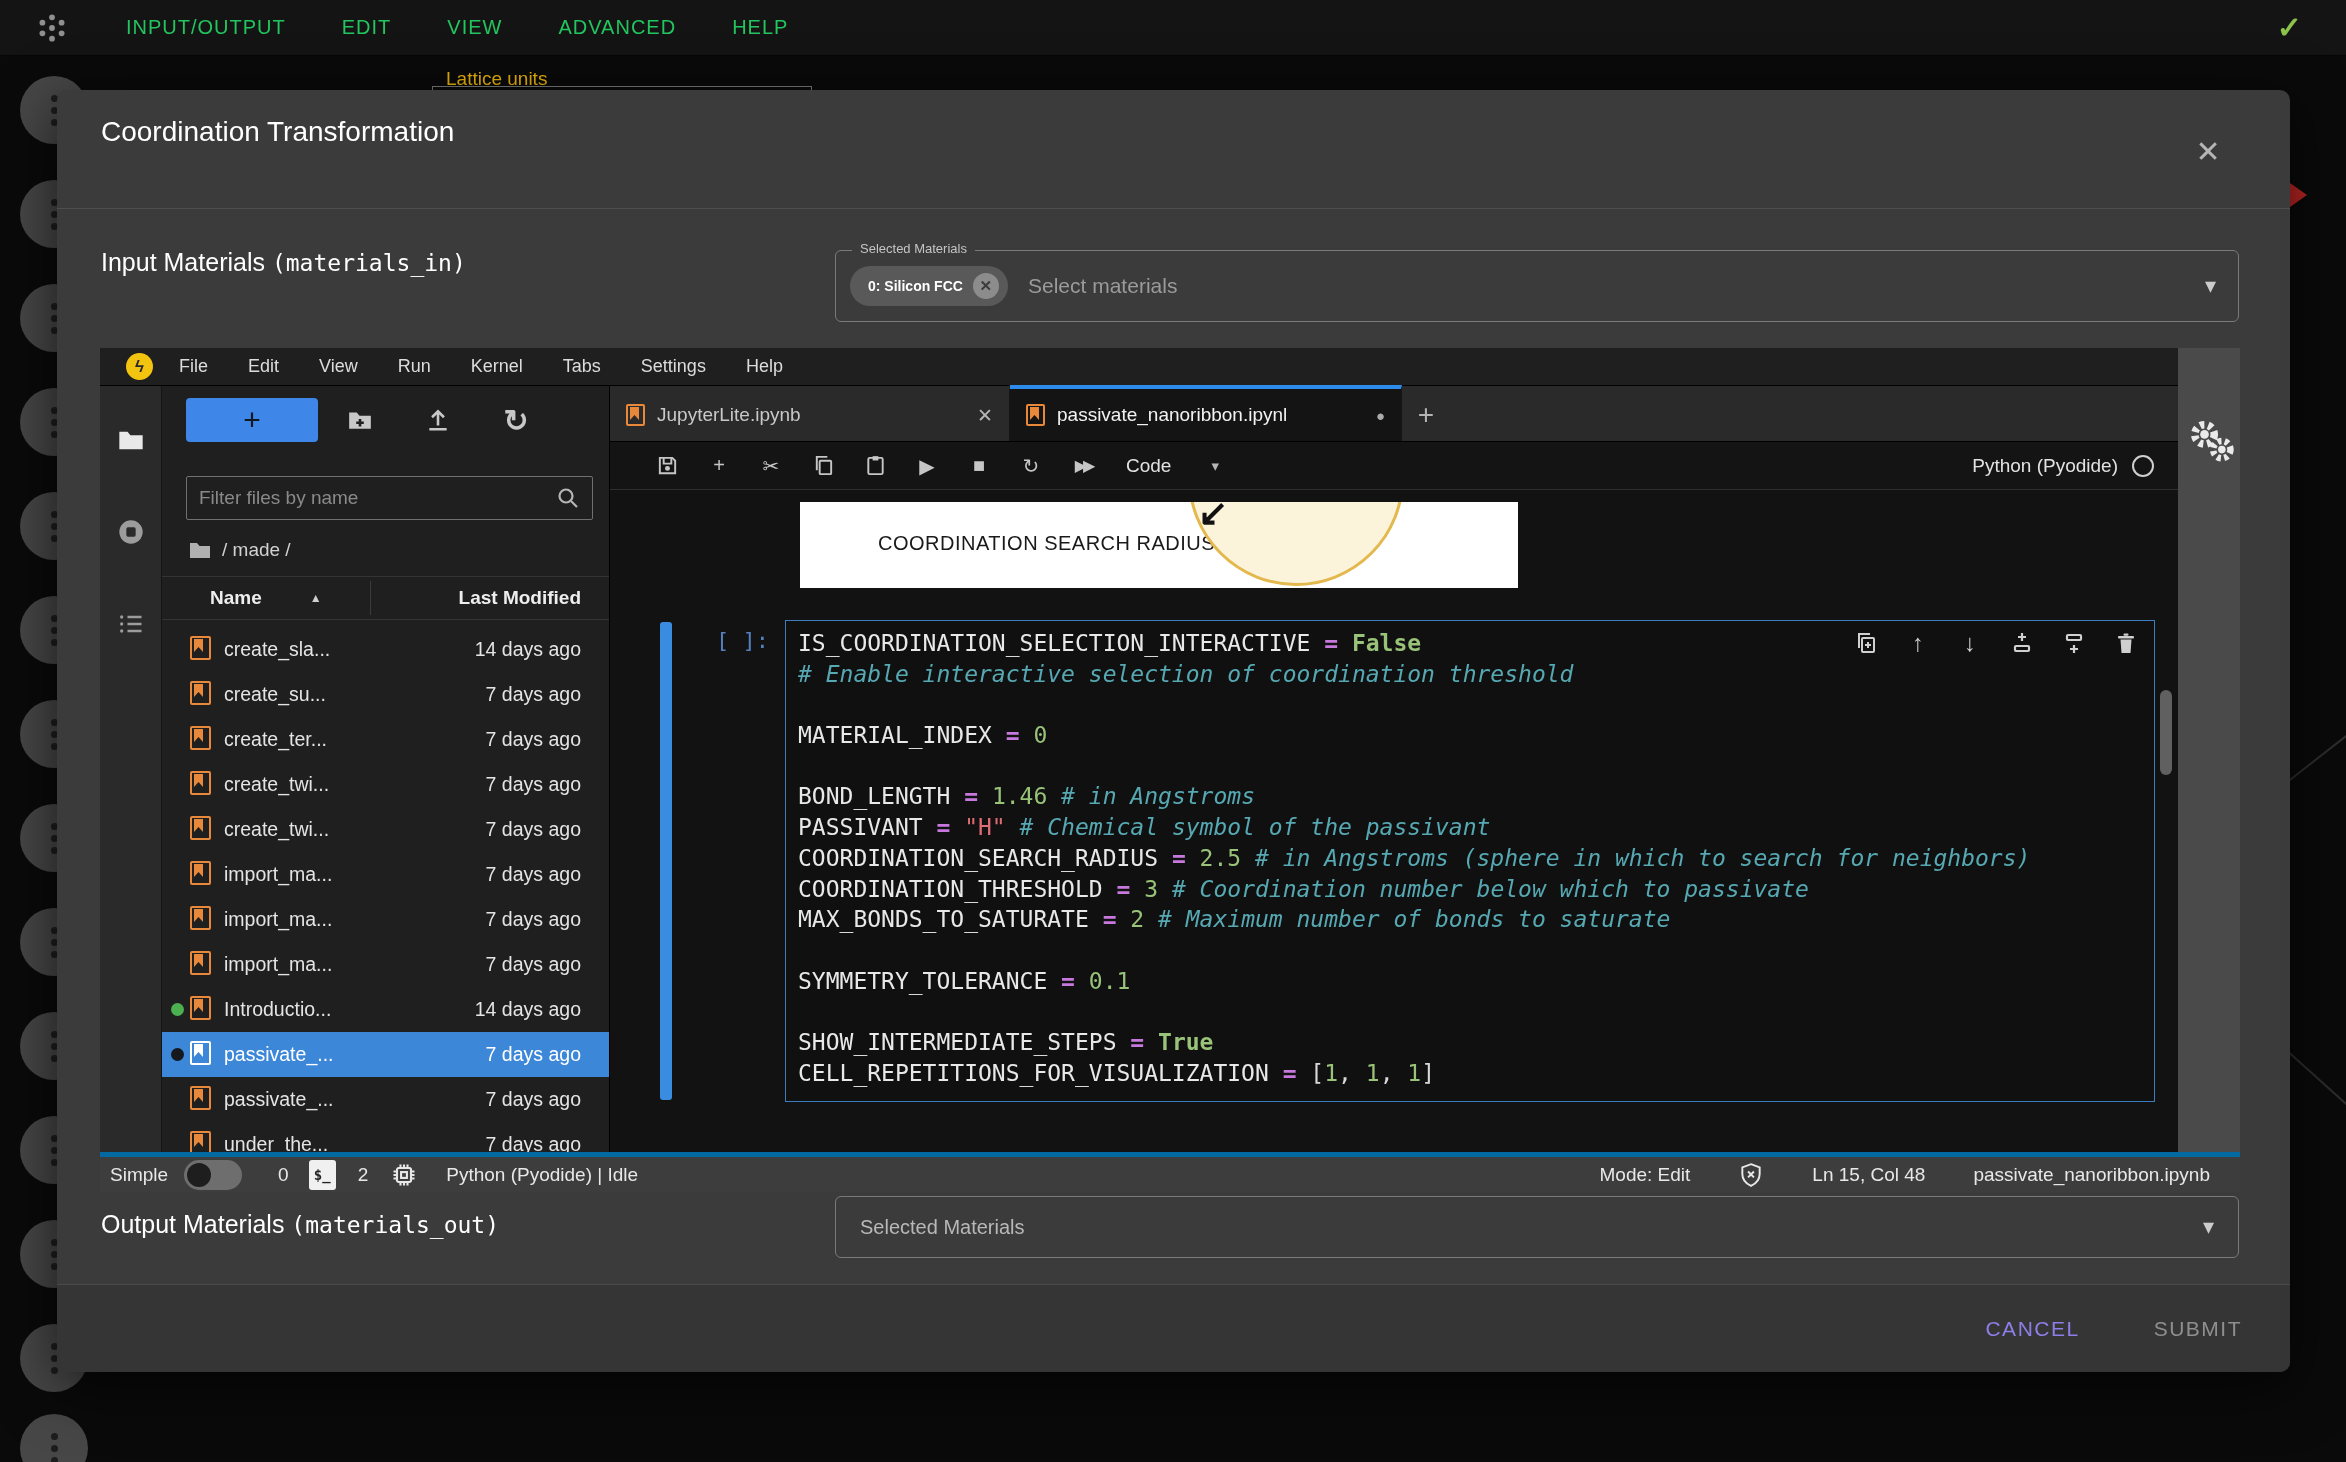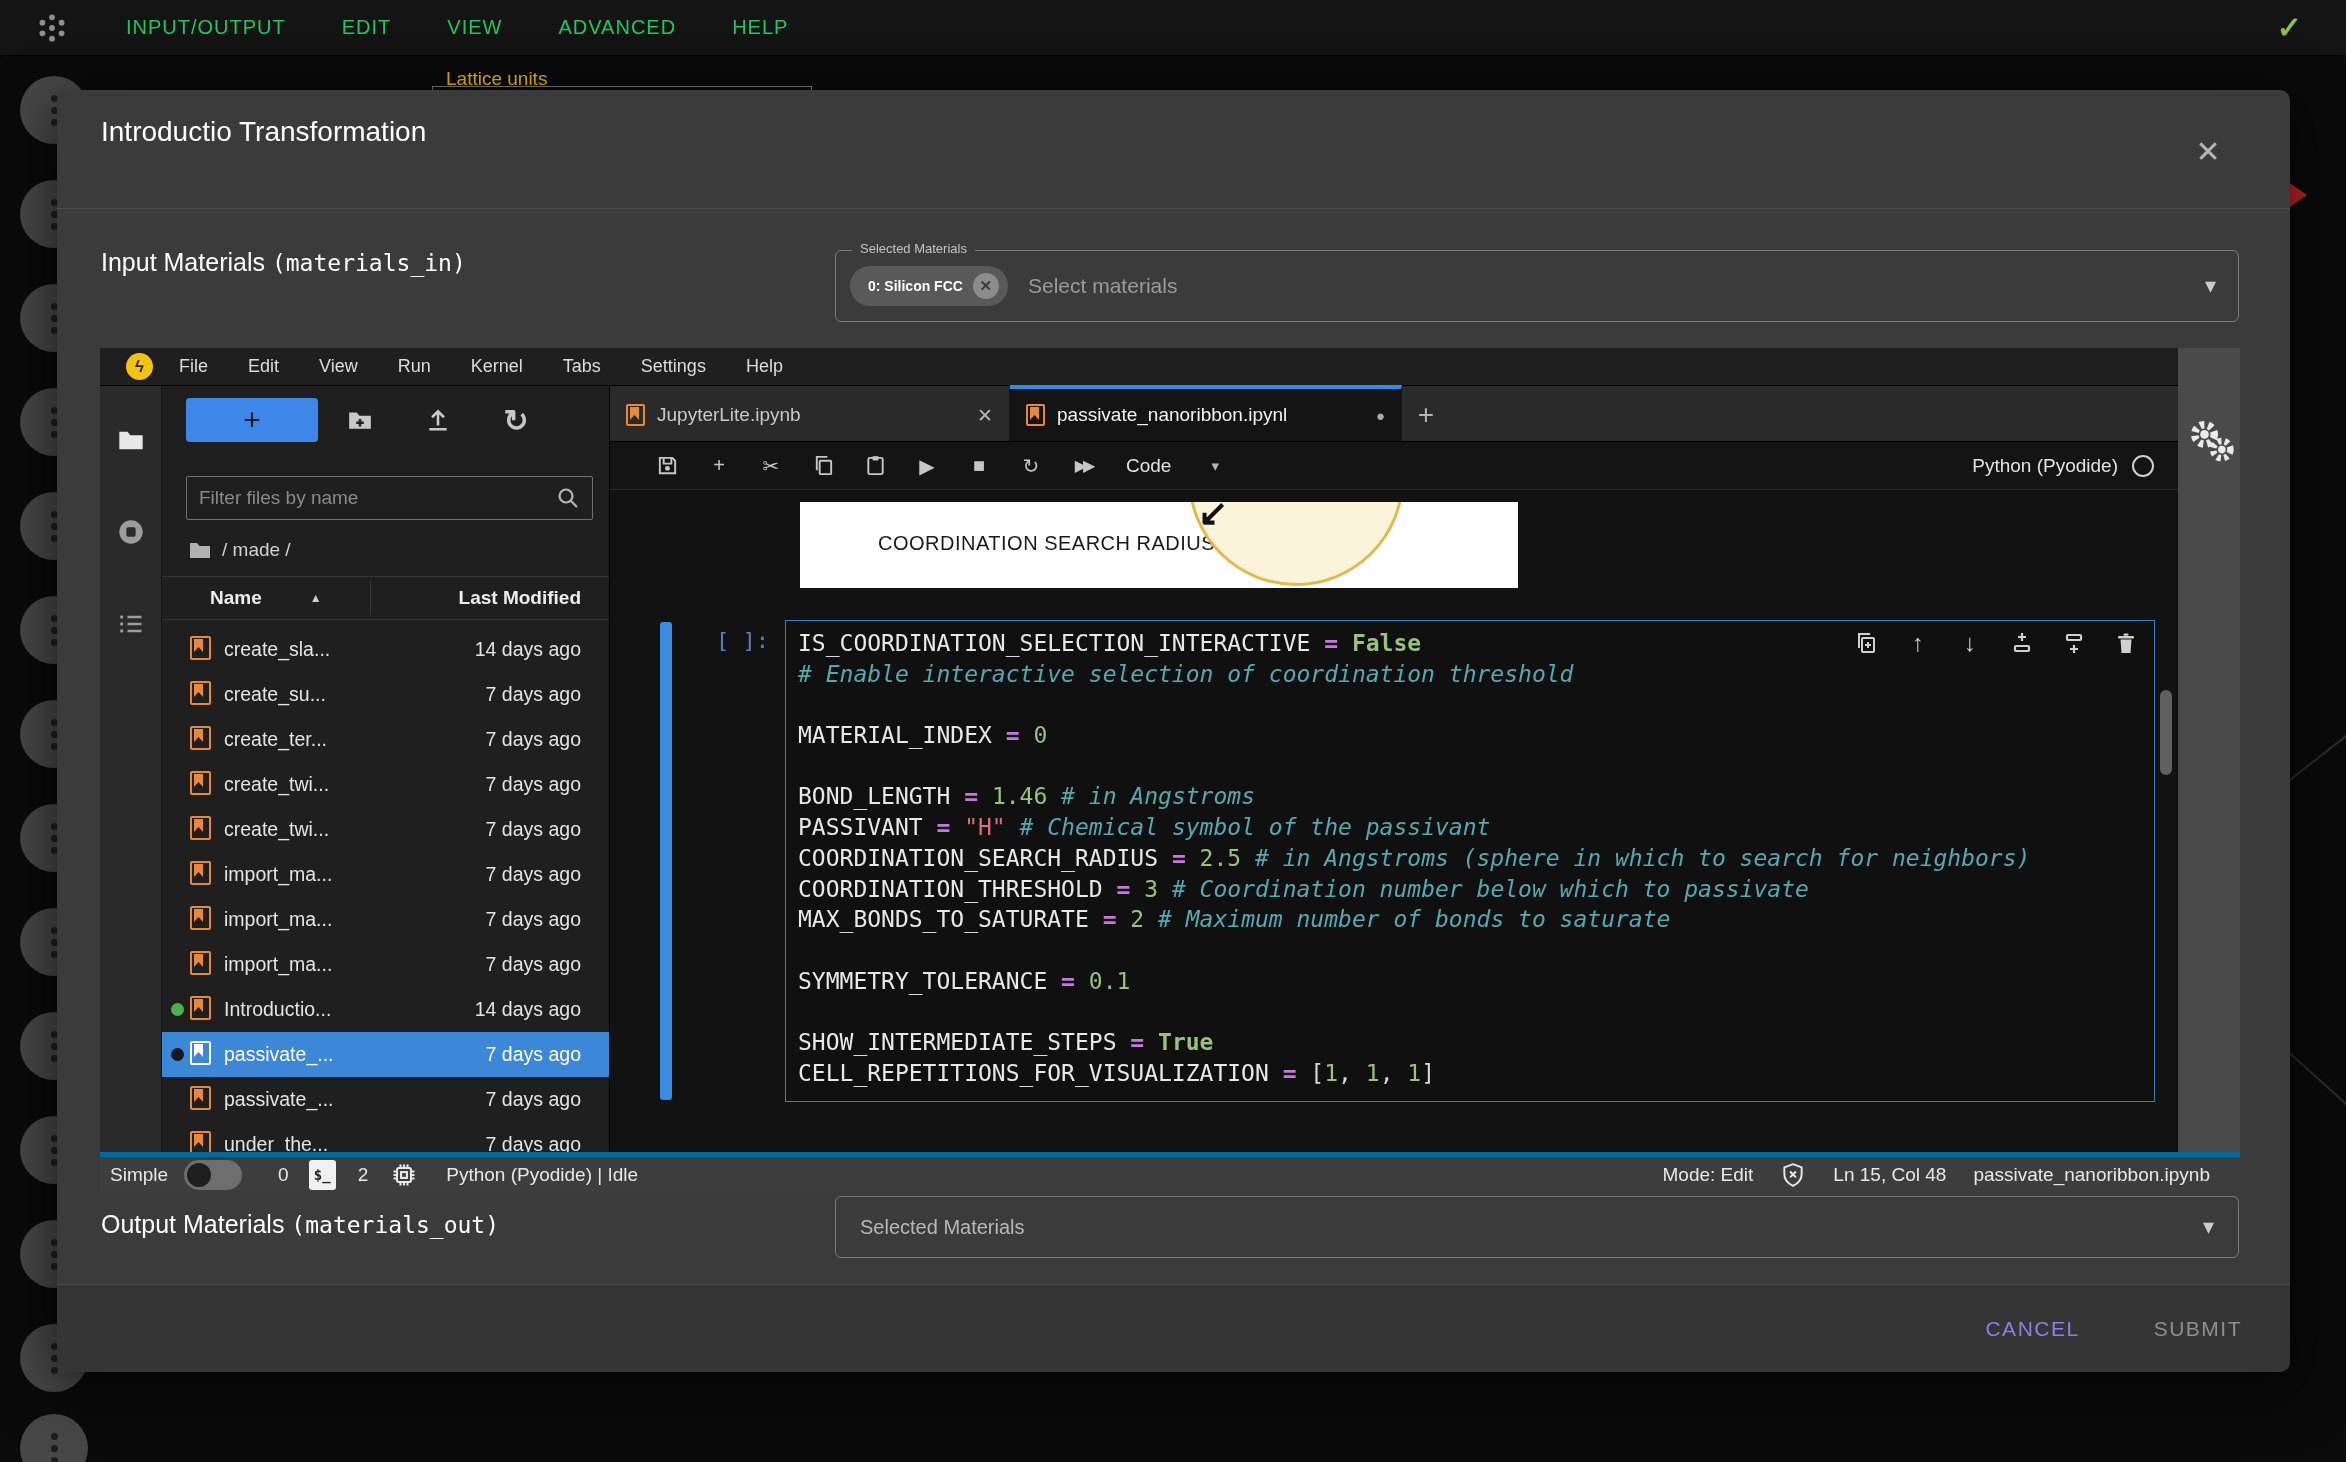--- a/index.html
+++ b/index.html
@@ -136,21 +136,21 @@
 
   
   .jstatus { height:40px; background:#3d3d3d; border-top:5px solid #0369a1; display:flex; align-items:center; font-size:19px; color:#e8e8e8; padding:0 30px 0 10px; }
   .toggle { width:58px; height:30px; border-radius:15px; background:#6e6e6e; position:relative; margin-left:16px; cursor:pointer; }
   .toggle::after { content:""; position:absolute; left:3px; top:3px; width:24px; height:24px; border-radius:50%; background:#1e1e1e; }
   .st-num { margin-left:36px; }
   .termbadge { width:27px; height:30px; background:#f0f0f0; border-radius:3px; color:#222; font-family:"DejaVu Sans Mono",monospace; font-size:14px; font-weight:bold; display:flex; align-items:center; justify-content:center; margin-left:20px; }
   .st-num2 { margin-left:22px; }
   .chipicon { width:28px; height:28px; color:#e8e8e8; margin-left:22px; }
   .st-kernel { margin-left:28px; }
-  .st-right { margin-left:auto; display:flex; align-items:center; gap:27px; }
+  .st-right { margin-left:auto; display:flex; align-items:center; gap:48px; }
   .shield { width:26px; height:26px; color:#e8e8e8; }
 
   
   .dlg-foot { position:absolute; left:0; right:0; bottom:0; height:88px; background:#353535; border-top:1px solid #4a4a4a; border-radius:0 0 10px 10px; display:flex; align-items:center; justify-content:flex-end; gap:74px; padding-right:48px; }
   .btn-cancel { color:#8d7ee8; font-size:21px; letter-spacing:1.5px; font-weight:500; cursor:pointer; }
   .btn-submit { color:#8f8f8f; font-size:21px; letter-spacing:1.5px; font-weight:500; cursor:pointer; }
 </style>
 </head>
 <body>
 
@@ -216,21 +216,21 @@
       <i></i>
     </div>
 </div>
 <div class="lattice">Lattice units</div>
 <div class="lattice-box"></div>
 <div class="red-tri"></div>
 <div class="diag diag-a"></div>
 <div class="diag diag-b"></div>
 
 <div class="dialog">
-  <div class="dlg-title">Introductio Transformation</div>
+  <div class="dlg-title">Coordination Transformation</div>
   <div class="dlg-close">✕</div>
   <div class="dlg-div"></div>
 
   <div class="io-label in-label">
     <span>Input Materials </span><span class="mono">(materials_in)</span>
   </div>
 
   <div class="sel-box sel-in">
     <span class="sel-legend">Selected Materials</span>
     <span class="chip">

